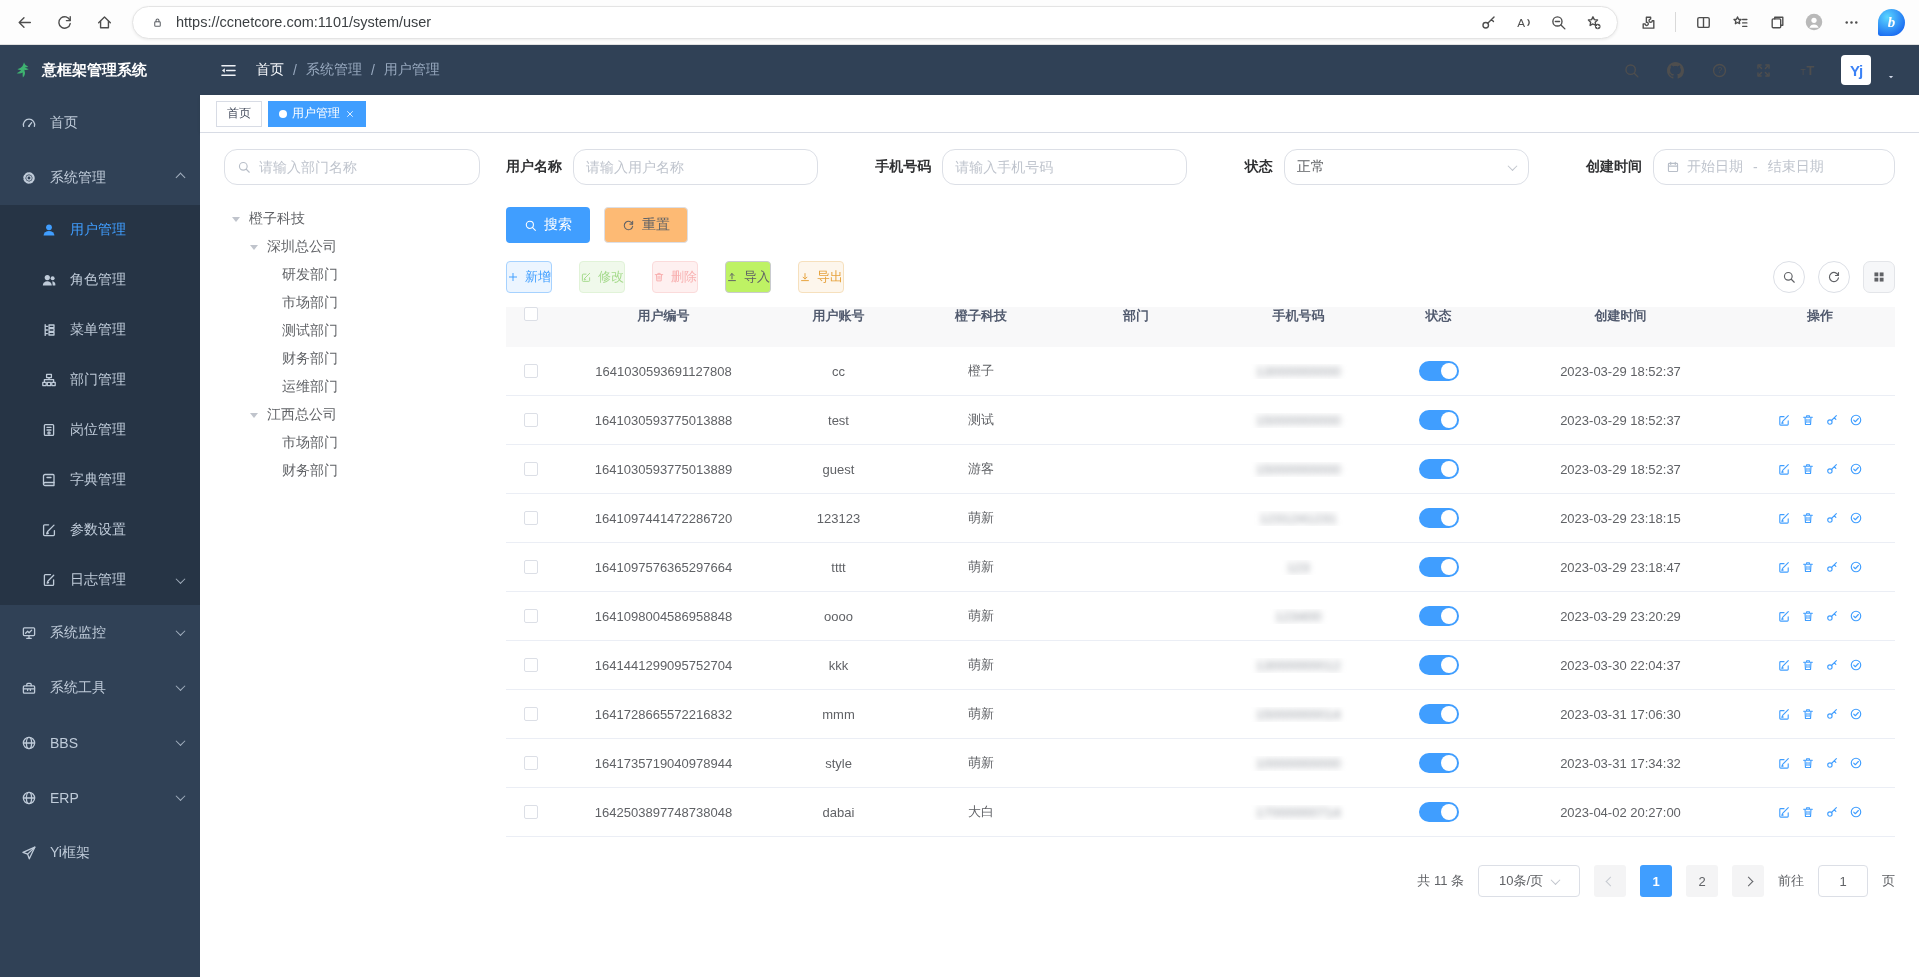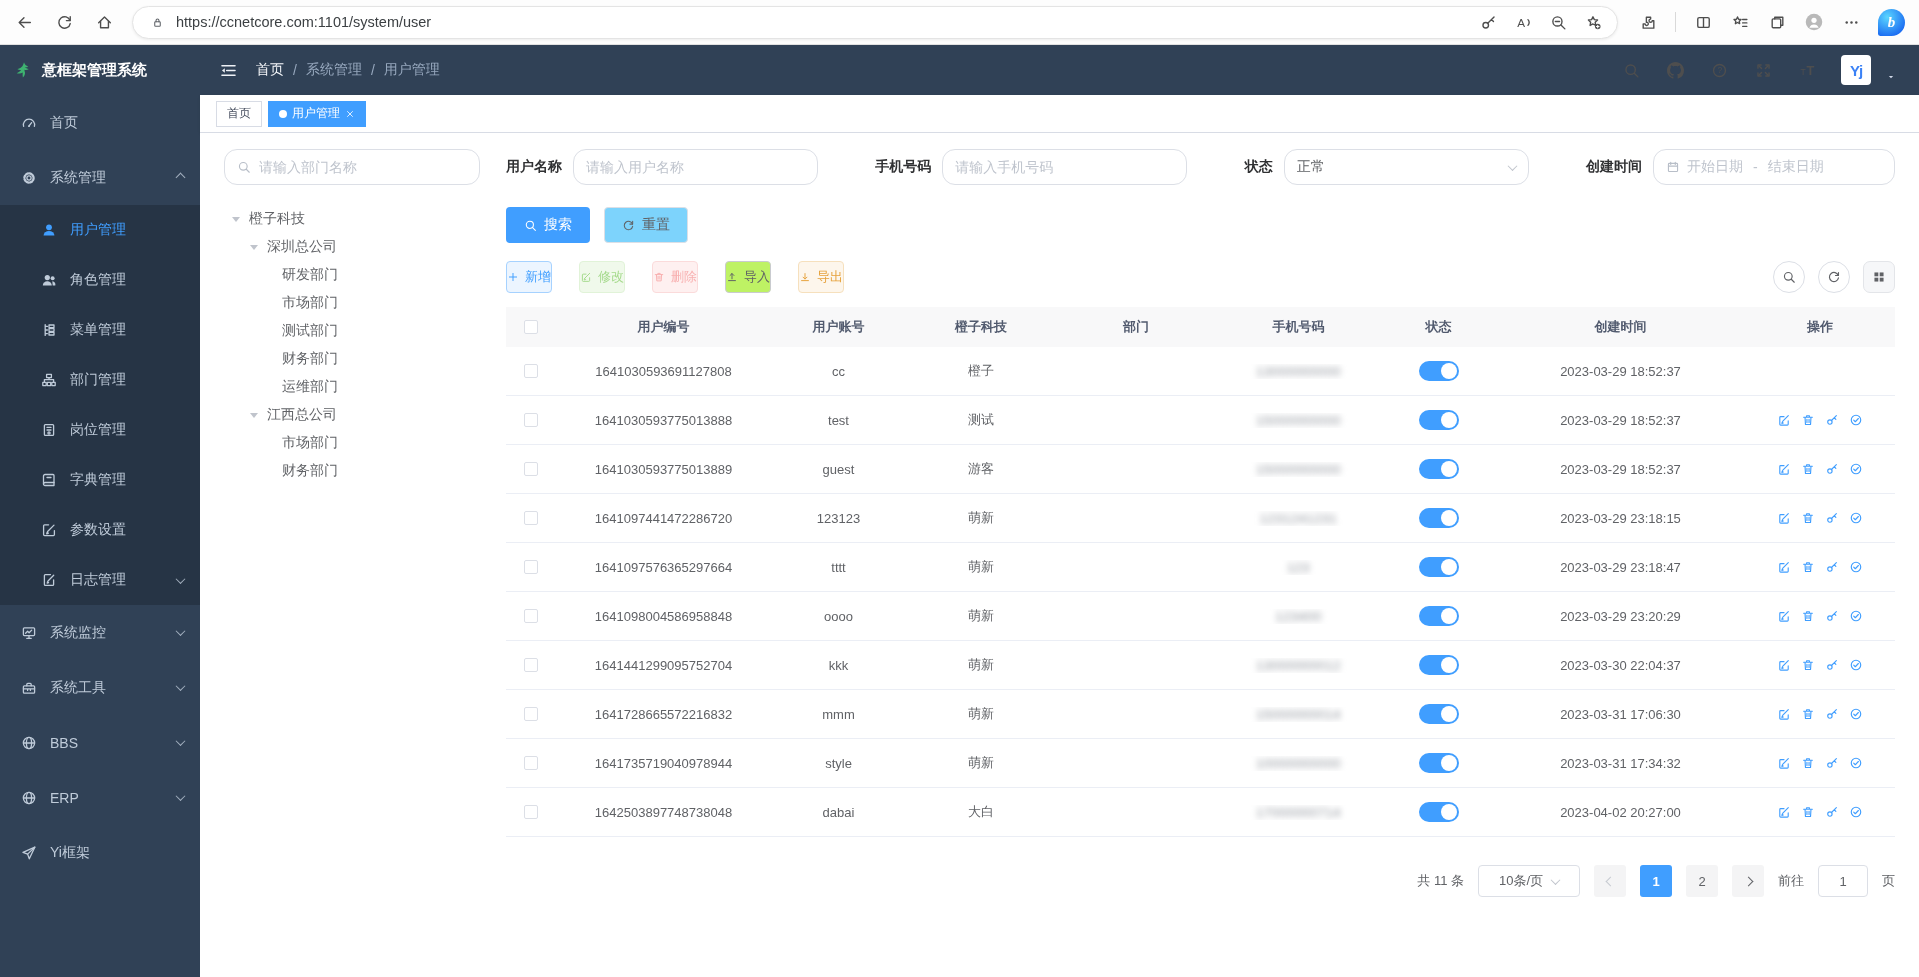--- a/index.html
+++ b/index.html
@@ -76,37 +76,37 @@
   .f-input{width:245px}
   .sel-text{flex:1;color:#606266}
   .select .chev{color:#c0c4cc}
   .date-box{width:242px;gap:7px}
   .date-box .dash{color:#bfc4cd;margin:0 3px}
 
   .search-row{margin-top:22px;display:flex;gap:14px}
   .btn{height:36px;border-radius:4px;font-size:14px;display:inline-flex;align-items:center;gap:7px;padding:0 17px;cursor:pointer;border:1px solid transparent;font-family:inherit}
   .btn .icn{font-size:13px;display:flex}
   .btn-primary{background:#409EFF;color:#fff}
-  .btn-plain{background:#7dd3fc;border-color:#dcdfe6;color:#606266}
+  .btn-plain{background:#fdba74;border-color:#dcdfe6;color:#606266}
 
   .toolbar{margin-top:18px;display:flex;gap:27px;align-items:center}
   .tbtn{height:32px;padding:0 0;font-size:13px;border-radius:4px;display:inline-flex;align-items:center;gap:6px;border:1px solid;cursor:pointer;font-family:inherit;background:#fff}
   .tbtn .icn{font-size:12px;display:flex}
   .tbtn-add{background:#ecf5ff;border-color:#a6d2ff;color:#409EFF}
   .tbtn-edit{background:#f0f9eb;border-color:#e1f3d8;color:#a5da8c}
   .tbtn-del{background:#fef0f0;border-color:#fbdbdb;color:#f8b0b0}
   .tbtn-imp{background:#bef264;border-color:#c9cbcf;color:#606266}
   .tbtn-exp{background:#fdf6ec;border-color:#f6e0bd;color:#e6a23c}
   .tool-right{margin-left:auto;display:flex;gap:13px}
   .cbtn{width:32px;height:32px;border:1px solid #dcdfe6;border-radius:50%;display:flex;align-items:center;justify-content:center;color:#606266;font-size:14px;cursor:pointer;background:#fff}
   .cbtn.square{border-radius:7px;border-color:#e3e5e9;background:#f6f7f9}
 
   
   .table{margin-top:14px;font-size:13px;color:#606266}
-  .thead{display:flex;background:#f8f8f9;height:40px;align-items:center;color:#515a6e;font-weight:700}
+  .thead{display:flex;background:#f8f8f9;height:40px;align-items:flex-start;color:#515a6e;font-weight:700}
   .tr{display:flex;height:49px;align-items:center;border-bottom:1px solid #ebeef5;background:#fff}
   .th,.td{display:flex;align-items:center;justify-content:center;text-align:center;overflow:hidden;white-space:nowrap}
   .c-check{width:50px}.c-id{width:215px}.c-acc{width:135px}.c-nick{width:150px}.c-dept{width:160px}
   .c-phone{width:165px}.c-status{width:115px}.c-created{flex:1;min-width:200px}.c-ops{width:150px}
   .checkbox{width:14px;height:14px;border:1px solid #dcdfe6;border-radius:2px;background:#fff;cursor:pointer}
   .switch{width:40px;height:20px;border-radius:10px;background:#dcdfe6;position:relative;cursor:pointer;display:inline-block}
   .switch[data-on="true"]{background:#409EFF}
   .switch::after{content:"";position:absolute;right:2px;top:2px;width:16px;height:16px;border-radius:50%;background:#fff}
   .phone{filter:blur(3px);color:#8a8f97;letter-spacing:.5px}
   .ops{display:flex;gap:10px;color:#409EFF;font-size:14px}

